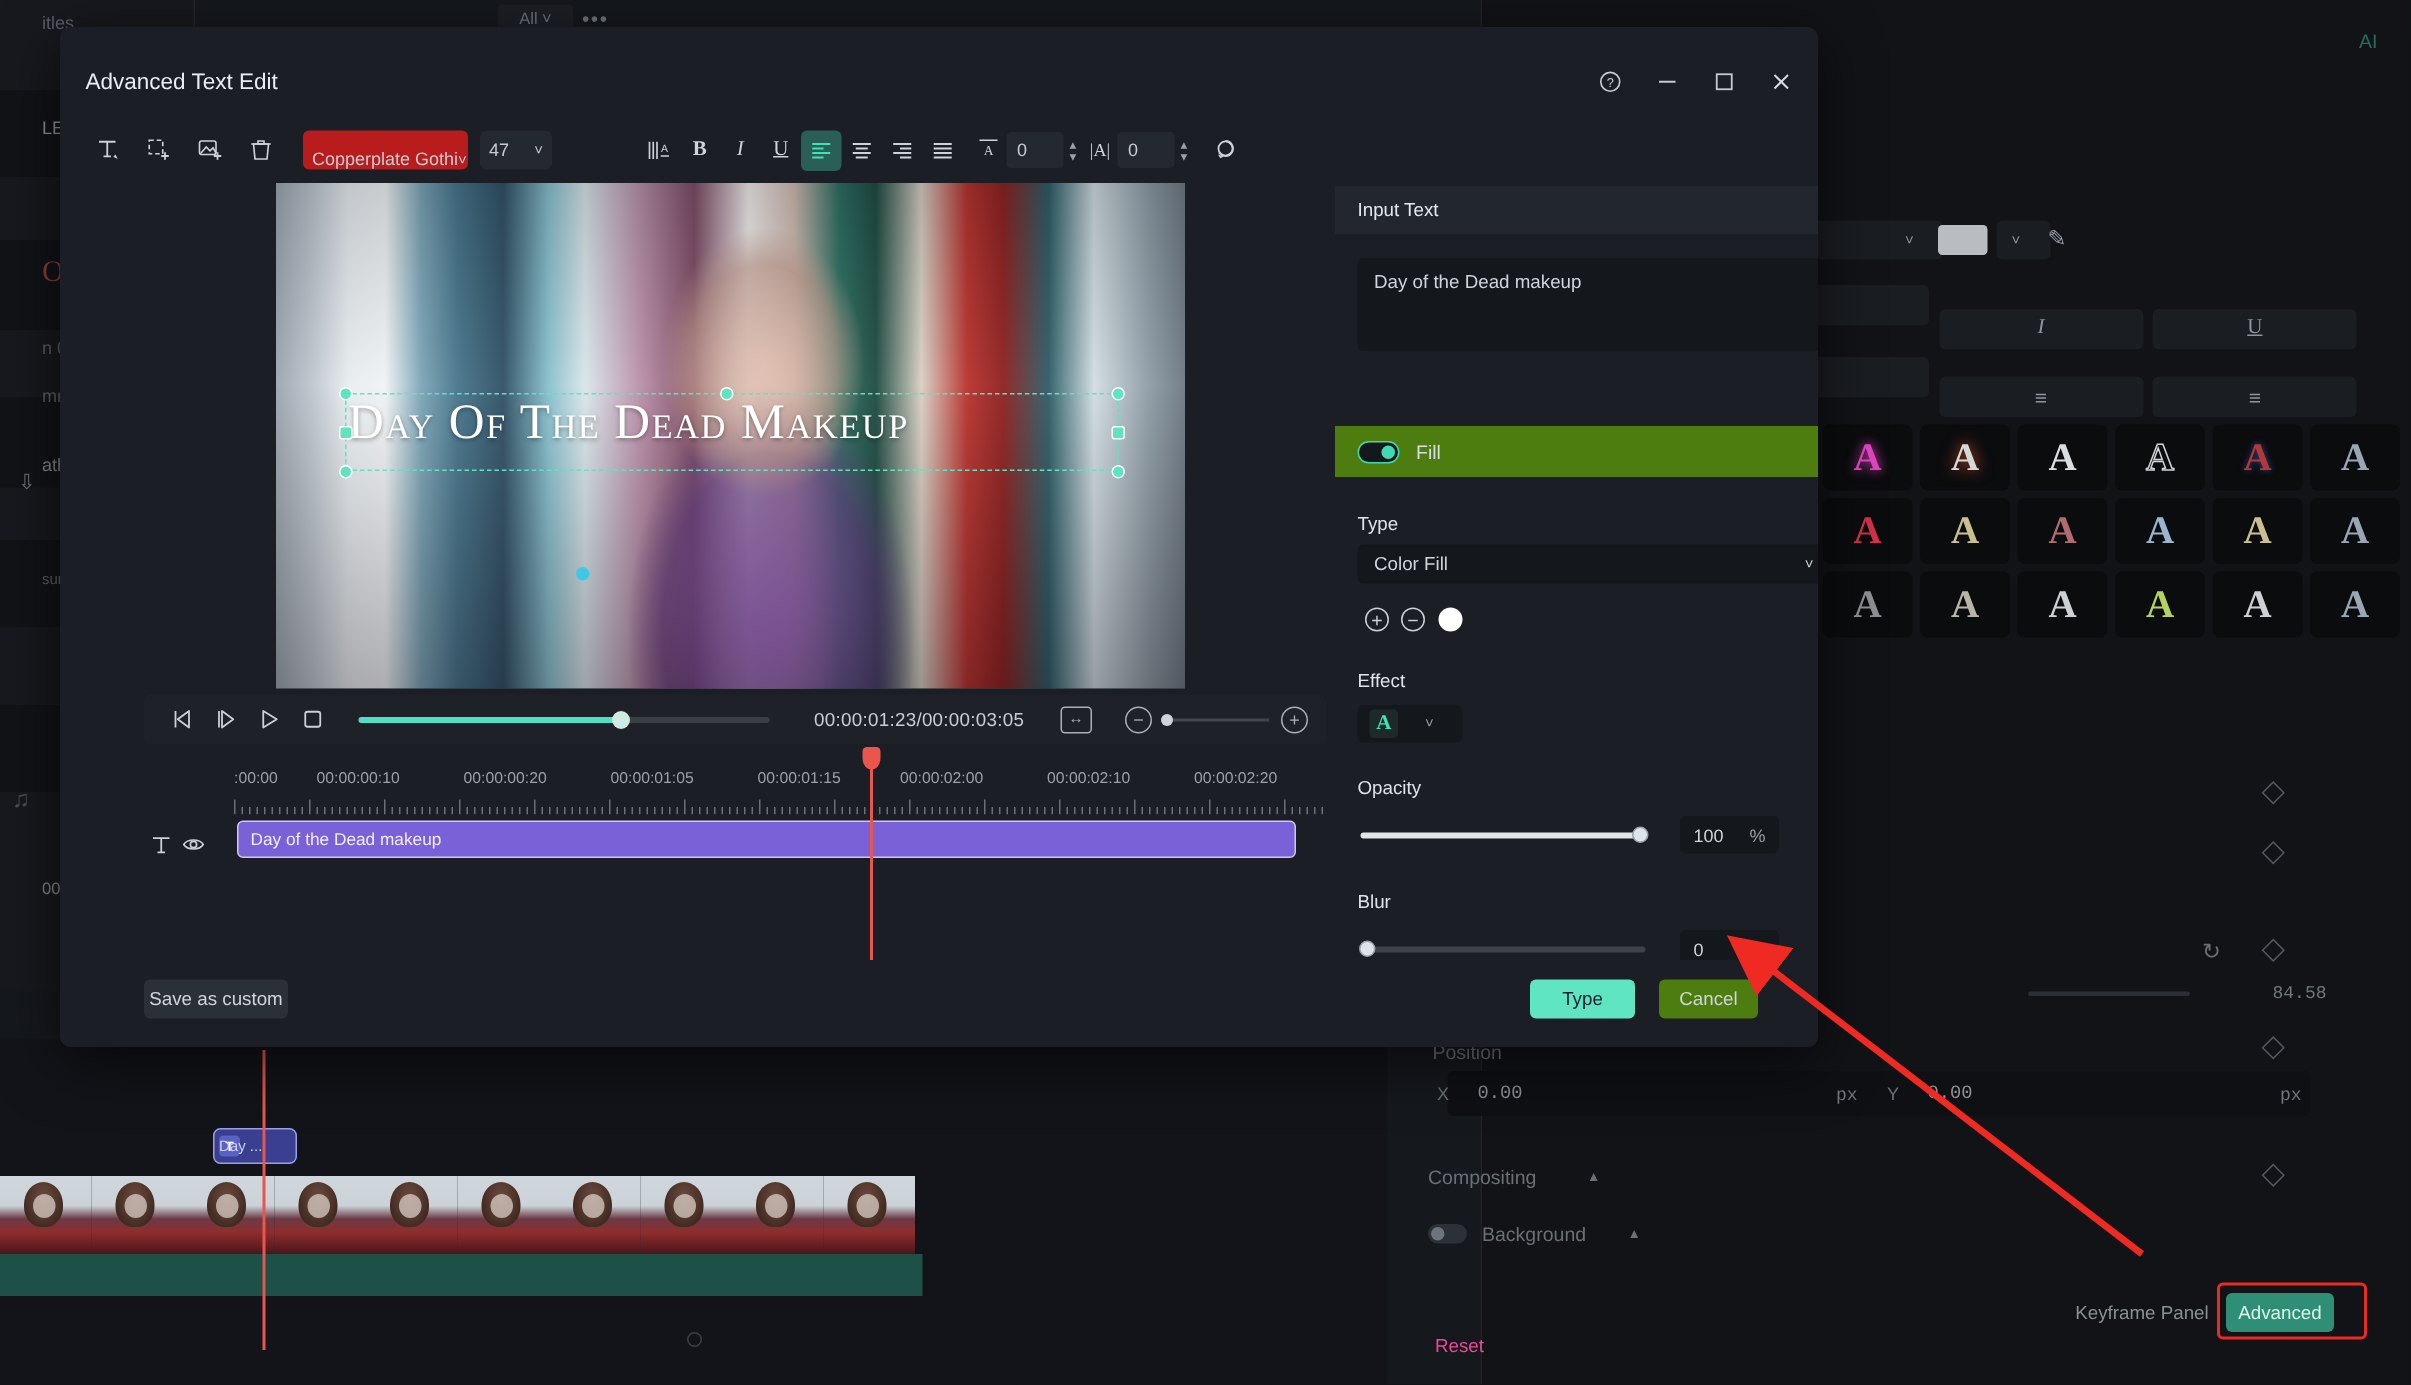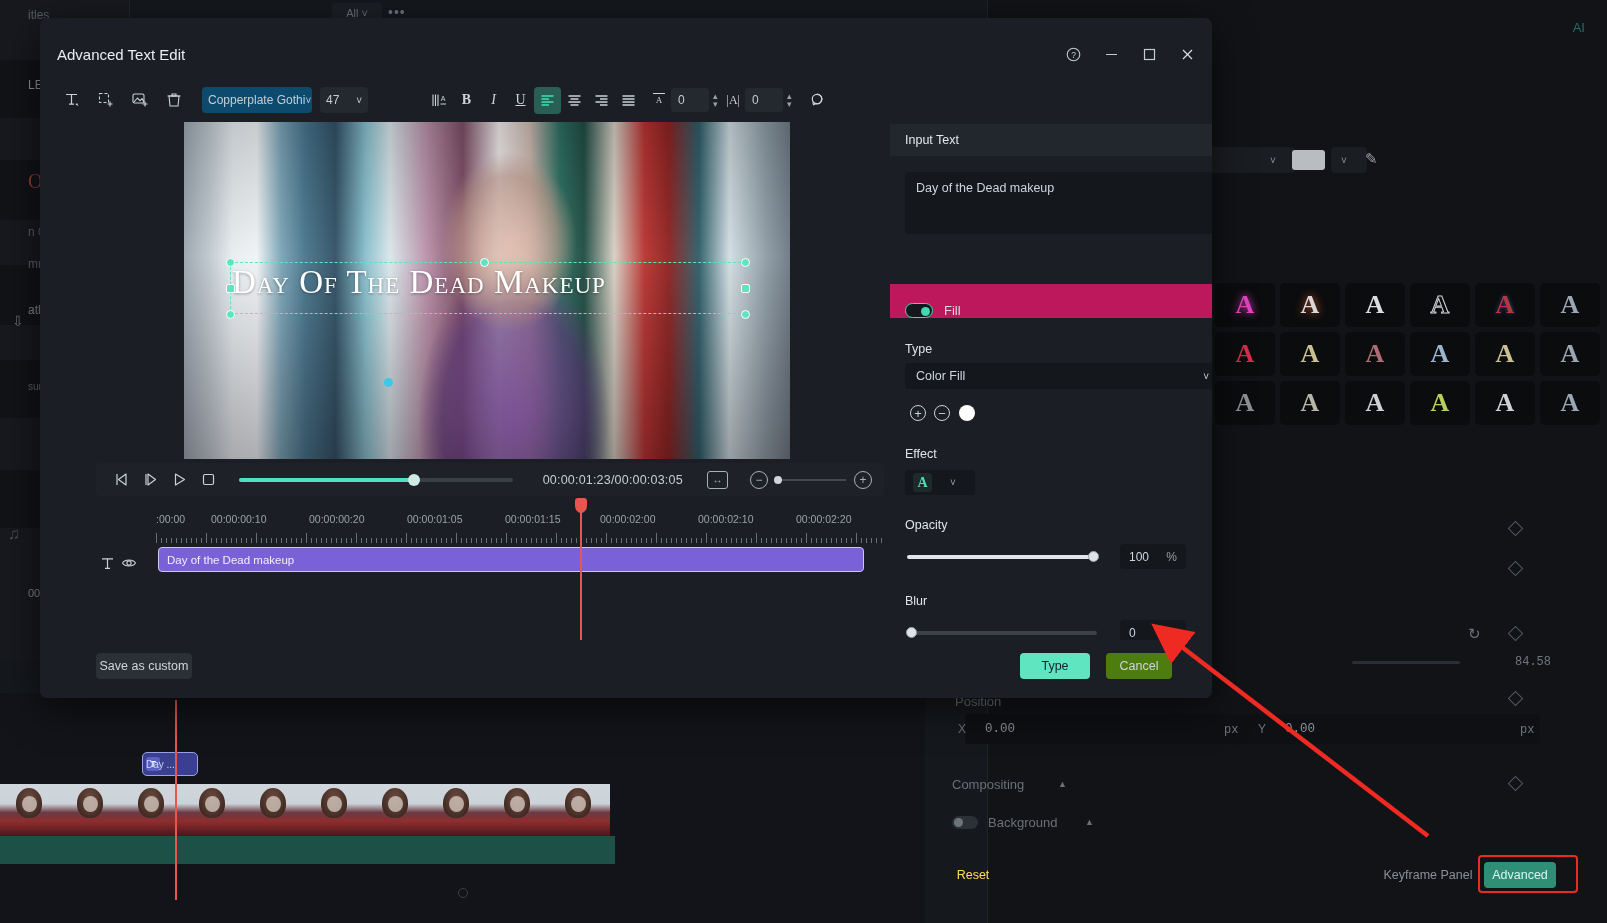--- a/index.html
+++ b/index.html
@@ -117,22 +117,22 @@
   .dlg-winbtns{ position:absolute; right:6px; top:18px; display:flex; gap:0; }
   .winbtn{ width:38px; height:36px; display:flex;align-items:center;justify-content:center; color:#b9bfc6; }
   .winbtn svg{ display:block; }
 
   .dlg-toolbar{
     position:absolute; left:0; top:58px; width:812px; height:48px;
     display:flex; align-items:center; padding-left:16px; gap:0;
   }
   .tb-ic{ width:31px;height:31px; display:flex;align-items:center;justify-content:center; color:#ccd2d9; margin-right:3px; }
   .font-select{
-    width:110px; height:26px; background:#0c4a6e; border-radius:4px;
-    display:flex; align-items:center; padding:0 6px; margin-left:10px;
+    width:110px; height:26px; background:#b91c1c; border-radius:4px;
+    display:flex; align-items:flex-end; padding:0 6px; margin-left:10px;
     color:#c6ccd3; font-size:12px; justify-content:space-between; overflow:hidden; white-space:nowrap;
   }
   .size-select{
     width:48px; height:26px; background:#24282f; border-radius:4px;
     display:flex; align-items:center; padding:0 6px; margin-left:8px;
     color:#c6ccd3; font-size:12px; justify-content:space-between;
   }
   .tb-gap{ width:58px; }
   .tb-al{ width:27px;height:27px;display:flex;align-items:center;justify-content:center;color:#cdd3da;border-radius:4px;margin-right:0px;}
   .tb-al.active{ background:#2a5f56; color:#41e0b6; }
@@ -212,22 +212,22 @@
   .tab.active{ background:#2c3138; color:#45e0b8; }
   .sect-hdr{
     position:absolute; left:0; top:48px; width:344px; height:32px; background:#22262d;
     display:flex; align-items:center; padding-left:15px; color:#e4e9ef; font-size:12.5px;
   }
   .ta{
     position:absolute; left:15px; top:96px; width:315px; height:62px;
     background:#14171b; border-radius:4px; padding:9px 11px; color:#cfd5dc; font-size:12.5px;
   }
   .fill-row{
-    position:absolute; left:0; top:208px; width:344px; height:34px; background:#be185d;
-    display:flex; align-items:flex-end; padding-left:15px; gap:11px;
+    position:absolute; left:0; top:208px; width:344px; height:34px; background:#4d7c0f;
+    display:flex; align-items:center; padding-left:15px; gap:11px;
   }
   .sw-on{ width:28px;height:15px;border-radius:8px;background:#14171b;border:1.3px solid #3fd9b2; position:relative; }
   .sw-on::after{ content:""; position:absolute; right:2.5px; top:2.5px; width:9px;height:9px;border-radius:50%;background:#3fd9b2; }
   .lbl{ position:absolute; color:#dfe4ea; font-size:12.5px; }
   .sel{
     position:absolute; background:#14171b; border-radius:4px; display:flex; align-items:center;
     padding:0 11px; justify-content:space-between; color:#cfd5dc; font-size:12.5px;
   }
   .circ-btn{ position:absolute; width:16px;height:16px;border-radius:50%;border:1.3px solid #cbd1d8; color:#cbd1d8;
     display:flex;align-items:center;justify-content:center;font-size:13px;line-height:1;}
@@ -291,20 +291,28 @@
     <div class="bg-ai-badge">AI</div>
   </div>
 
   <div class="bg-field" style="left:1150px;top:147px;width:145px;height:26px;"></div>
   <div class="bg-chev" style="left:1270px;top:155px">˅</div>
   <div class="bg-swatch"></div>
   <div class="bg-field" style="left:1331px;top:147px;width:36px;height:26px;"></div>
   <div class="bg-chev" style="left:1341px;top:155px">˅</div>
   <div class="bg-eyedrop">✎</div>
 
+  <div class="bg-btn-grid">
+    <div class="bg-btn" style="width:136px"></div>
+    <div class="bg-btn" style="width:136px;font-style:italic;font-family:'Liberation Serif',serif">I</div>
+    <div class="bg-btn" style="width:136px;text-decoration:underline;font-family:'Liberation Serif',serif">U</div>
+    <div class="bg-btn" style="width:136px"></div>
+    <div class="bg-btn" style="width:136px">≡</div>
+    <div class="bg-btn" style="width:136px">≡</div>
+  </div>
 
   <div class="bg-style-grid">
     <div class="bg-style-cell" style="color:#6fbf52;text-shadow:0 0 6px #3c7a2c">A</div>
     <div class="bg-style-cell" style="color:#e044c0;text-shadow:0 0 8px #e044c0">A</div>
     <div class="bg-style-cell" style="color:#d8d8d8;text-shadow:0 0 10px #c9532a">A</div>
     <div class="bg-style-cell" style="color:#d9dde0">A</div>
     <div class="bg-style-cell" style="color:transparent;-webkit-text-stroke:1px #cfd3d6">A</div>
     <div class="bg-style-cell" style="color:#b5373a;text-shadow:0 0 4px #2a4a8a">A</div>
     <div class="bg-style-cell" style="color:#9aa6b5">A</div>
 
@@ -343,21 +351,21 @@
   <div class="bg-num" style="left:1520px;top:723px">px</div>
 
   <div class="bg-prop-label" style="left:952px;top:777px">Compositing</div>
   <div style="position:absolute;left:1058px;top:779px;color:#6b7077;font-size:9px">▲</div>
   <div class="bg-diamond" style="left:1510px;top:778px"></div>
 
   <div class="bg-toggle" style="left:952px;top:816px"></div>
   <div class="bg-prop-label" style="left:988px;top:815px">Background</div>
   <div style="position:absolute;left:1085px;top:817px;color:#6b7077;font-size:9px">▲</div>
 
-  <div class="bg-smallbtn" style="left:952px;top:862px;width:42px;background:transparent;color:#fde047">Reset</div>
+  <div class="bg-smallbtn" style="left:952px;top:884px;width:42px;background:transparent;color:#ec4899">Reset</div>
   <div class="bg-smallbtn" style="left:1382px;top:862px;width:92px;background:transparent;color:#8a9097">Keyframe Panel</div>
   <div class="bg-advanced-hl" style="left:1478px;top:855px;width:100px;height:38px"></div>
   <div class="bg-smallbtn" style="left:1484px;top:862px;width:72px;background:#2f8f76;color:#d9f5ec">Advanced</div>
 
   <div class="bg-timeline"></div>
   <div class="tl-clip-text">
     <div class="tbox">T</div>
     <span class="lbl">Day ...</span>
   </div>
   <div class="tl-video">

